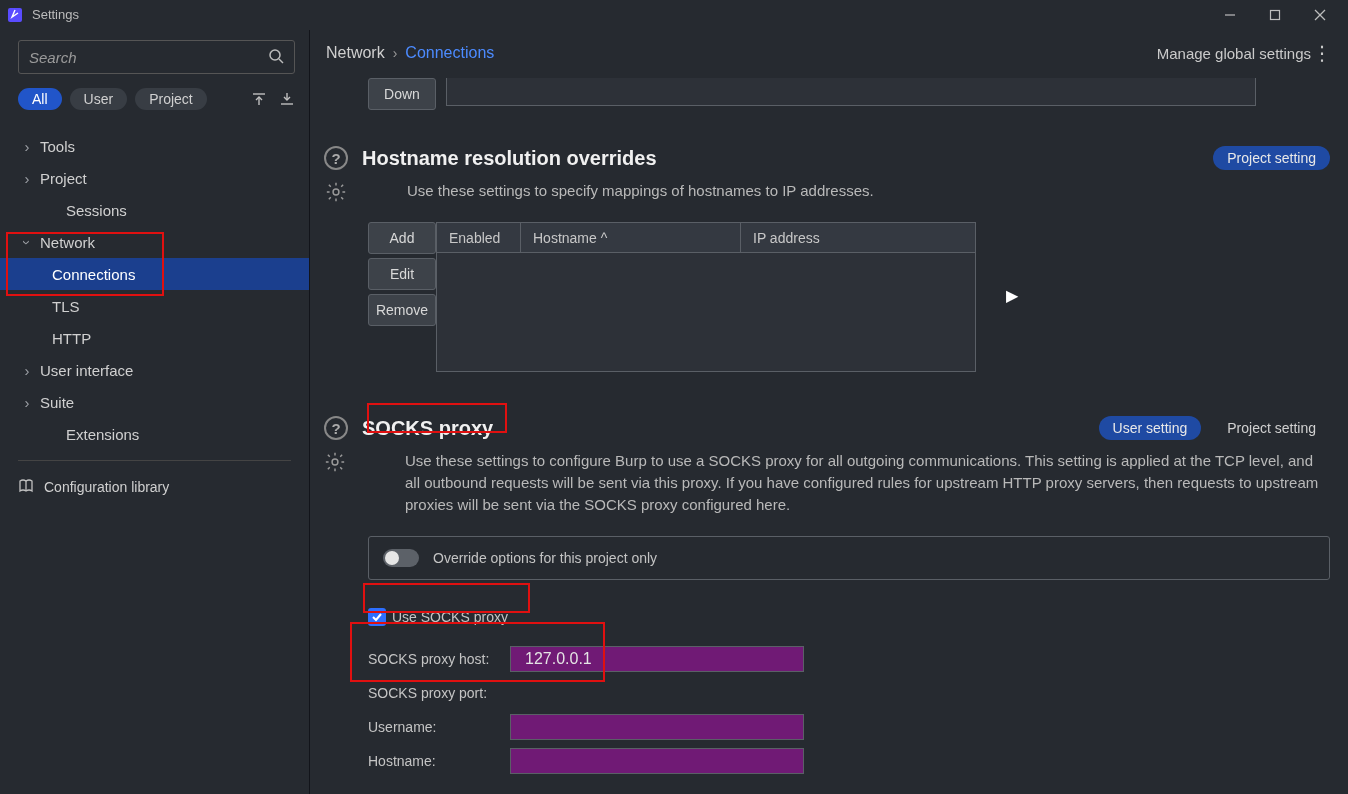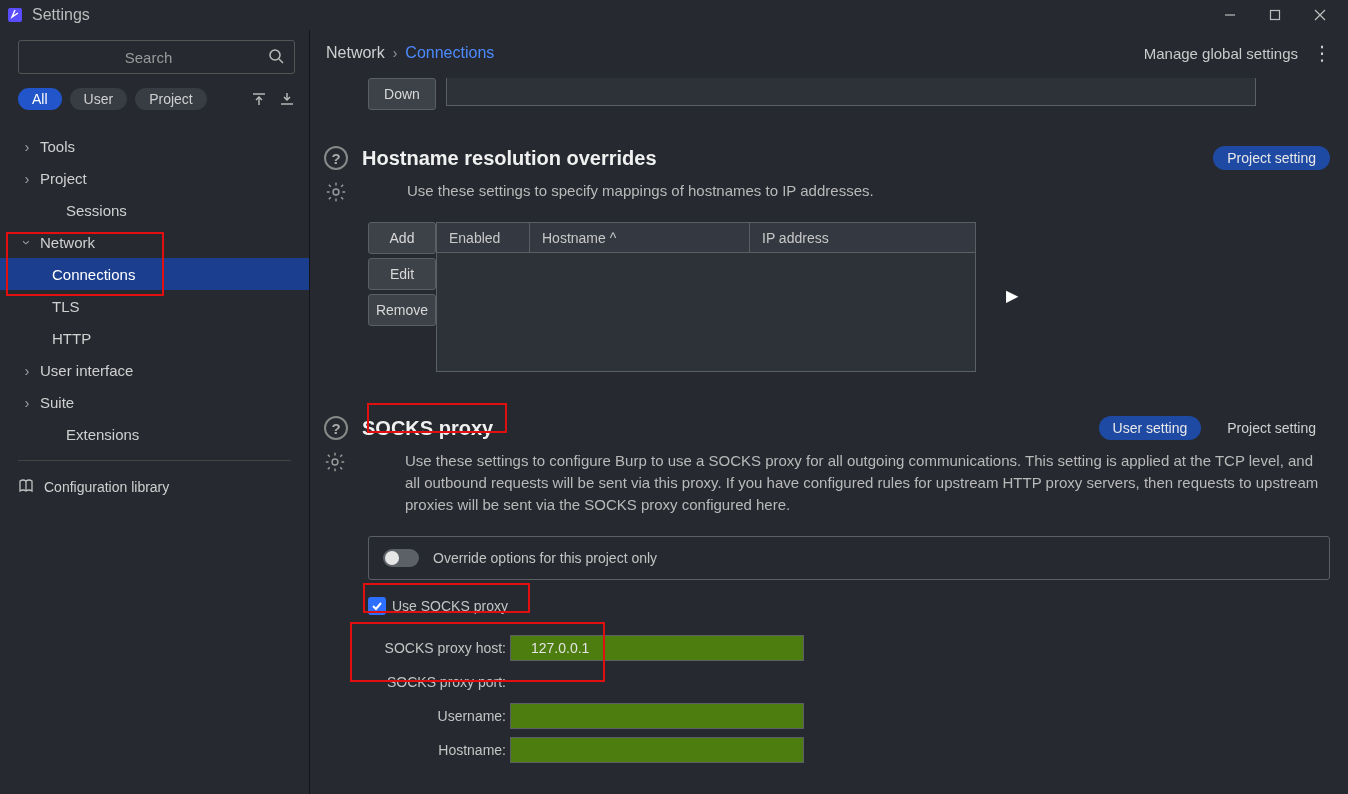--- a/index.html
+++ b/index.html
@@ -15,21 +15,21 @@
   
   .titlebar {
     height: 30px;
     background: #262a30;
     display: flex;
     align-items: center;
     padding: 0 6px;
     border-bottom: 1px solid rgba(0,0,0,0);
   }
   .app-icon { width:18px; height:18px; display:inline-flex; align-items:center; justify-content:center; margin-right:8px; }
-  .title-text { color:#bcbcbc; font-size:16px; }
+  .title-text { color:#bcbcbc; font-size:13px; }
   .win-controls { margin-left:auto; display:flex; }
   .win-btn { width:45px; height:30px; display:flex; align-items:center; justify-content:center; color:#bcbcbc; }
   .win-btn svg { stroke:#bcbcbc; }
 
   .workarea { flex:1; display:flex; }
 
   
   .sidebar {
     width: 310px;
     background:#262a30;
@@ -42,21 +42,21 @@
     height:34px;
     border:1px solid #555;
     border-radius:3px;
     display:flex;
     align-items:center;
     padding:0 10px;
   }
   .search-box input {
     flex:1; background:transparent; border:0; outline:0;
     color:#ccc; font-size:15px;
-    text-align:center;
+    font-style:italic;
   }
   .search-box input::placeholder { color:#9a9a9a; }
   .search-icon { color:#bcbcbc; }
 
   .filters-row { display:flex; align-items:center; gap:8px; padding:4px 14px 10px 18px; }
   .pill {
     padding:3px 14px;
     border-radius:14px;
     background:#383d44;
     color:#d0d0d0;
@@ -93,21 +93,21 @@
   
   .panel { flex:1; display:flex; flex-direction:column; position:relative; }
 
   .crumb-bar {
     height:40px; display:flex; align-items:center;
     padding:6px 16px 0 16px;
   }
   .crumb-bar .crumb-txt { color:#cfcfcf; font-size:16px; }
   .crumb-bar .crumb-txt.link { color:#4c8bff; }
   .crumb-bar .chev-sep { margin:0 8px; color:#999; }
-  .crumb-bar .right { margin-left:auto; display:flex; align-items:center; gap:14px; }
+  .crumb-bar .right { margin-left:auto; display:flex; align-items:center; gap:1px; }
   .manage-link { color:#cacaca; font-size:15px; }
   .kebab { color:#cacaca; font-size:20px; line-height:10px; }
 
   .panel-body { flex:1; overflow:hidden; padding:8px 18px 0 14px; display:flex; flex-direction:column; color:#c4c4c4; }
 
   .down-row { display:flex; gap:10px; margin-left:44px; align-items:flex-start; }
   .small-btn {
     width:68px; height:32px;
     background:#3d4249;
     border:1px solid #5a5f66;
@@ -178,38 +178,38 @@
   }
   .toggle {
     width:36px; height:18px; border-radius:9px; background:#5c6168;
     position:relative;
   }
   .toggle::after {
     content:""; position:absolute; left:2px; top:2px; width:14px; height:14px;
     background:#e6e6e6; border-radius:50%;
   }
 
-  .checkbox-row { display:flex; align-items:center; margin-left:44px; margin-top:17px; gap:6px; }
+  .checkbox-row { display:flex; align-items:center; margin-left:44px; margin-top:28px; gap:6px; }
   .cbox {
     width:18px; height:18px; border-radius:3px;
     display:flex; align-items:center; justify-content:center;
   }
   .cbox.checked { background:#2d6fff; }
   .cbox.checked svg { stroke:#fff; }
 
   .form-grid { margin-left:44px; margin-top:16px; }
   .form-row { display:flex; align-items:center; height:34px; }
-  .form-label { width:142px; text-align:right; color:#c4c4c4; padding-right:4px; }
+  .form-label { width:142px; color:#c4c4c4; padding-right:20px; }
   .form-input {
     width:294px; height:26px;
-    background:#4d7c0f;
+    background:#701a75;
     border:1px solid #5a5f66;
     color:#e4e4e4;
-    padding:0 20px;
-    font-size:14px;
+    padding:0 14px;
+    font-size:16px;
   }
 
   .red-outline { position:absolute; border:2px solid #e01010; pointer-events:none; }
   .cursor-arrow { position:absolute; color:#fff; font-size:16px; }
 
 </style>
 </head>
 <body>
 
 <div class="titlebar">
@@ -362,21 +362,21 @@
           <span class="sub-text">Use these settings to specify mappings of hostnames to IP addresses.</span>
         </div>
         <div class="table-area">
           <div class="table-btns">
             <div class="small-btn">Add</div>
             <div class="small-btn">Edit</div>
             <div class="small-btn">Remove</div>
           </div>
           <div class="data-table">
             <div class="th-row">
-              <div class="th" style="width:93px;">Enabled</div>
+              <div class="th" style="width:84px;">Enabled</div>
               <div class="th" style="width:220px;"><span>Hostname</span>&nbsp;<span>^</span></div>
               <div class="th" style="flex:1; border-right:0;">IP address</div>
             </div>
           </div>
         </div>
       </div>
 
       <div class="section socks">
         <div class="section-head">
           <span class="q-icon">?</span>

